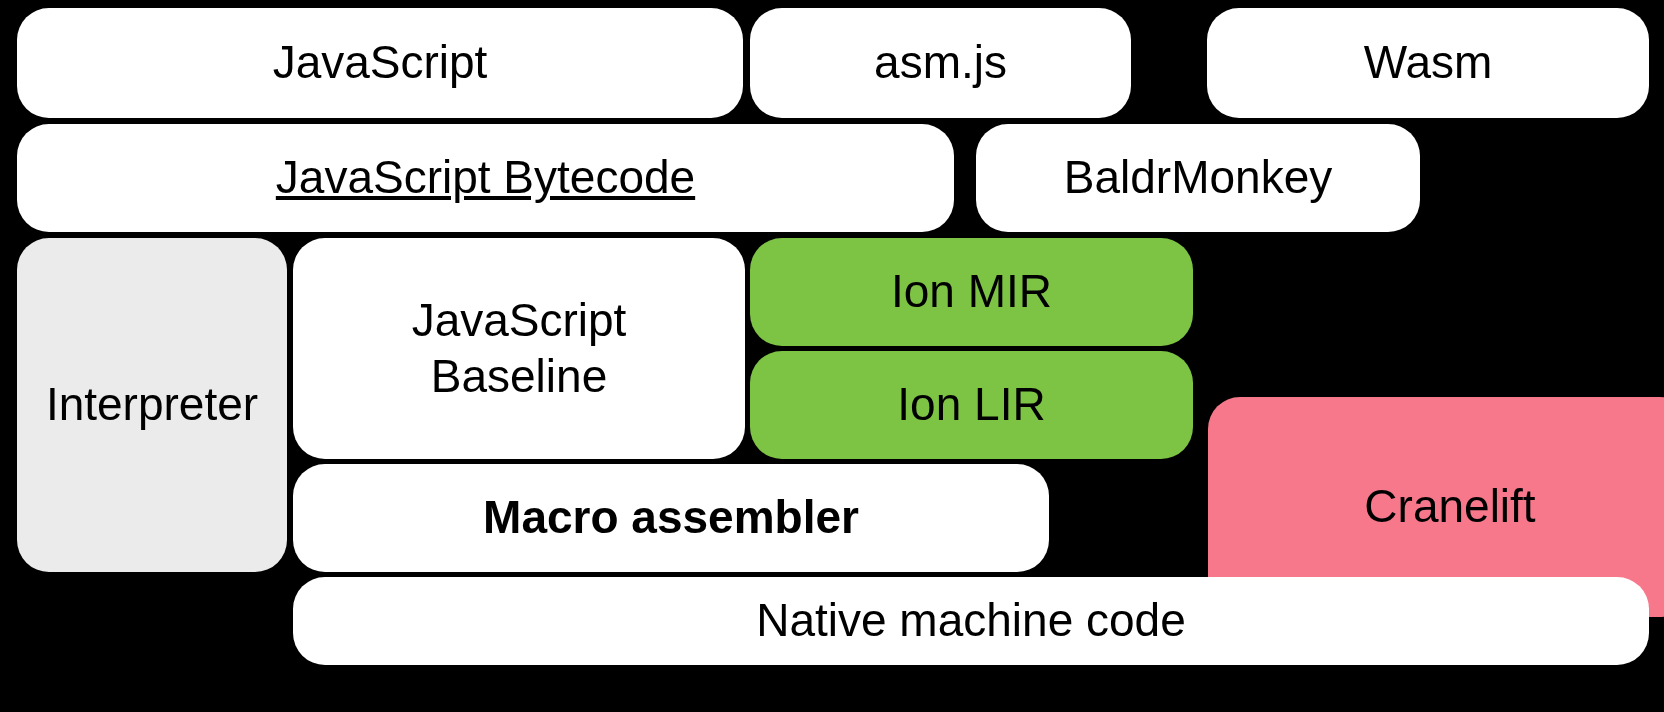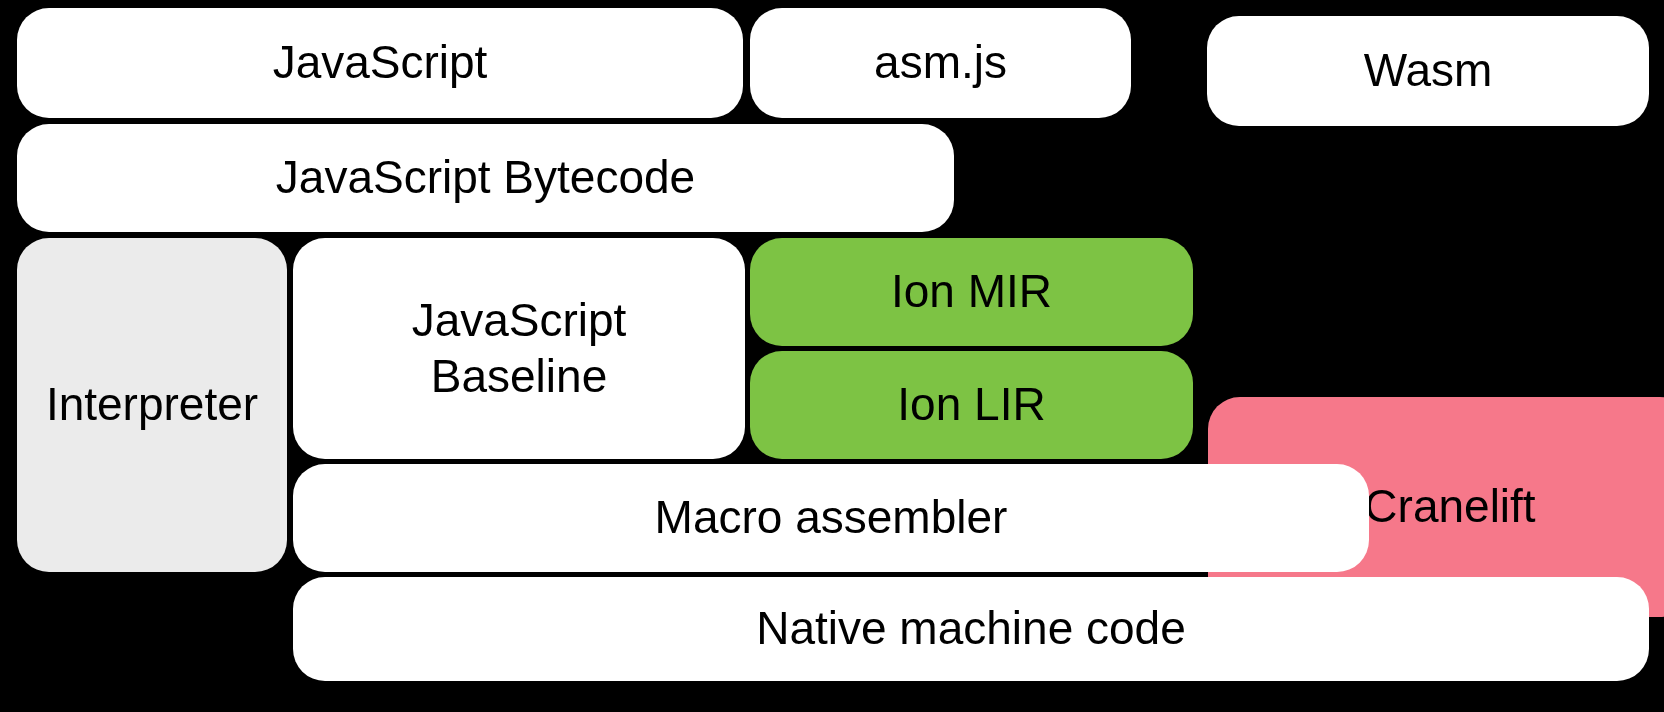--- a/index.html
+++ b/index.html
@@ -36,32 +36,33 @@
 </style>
 </head>
 <body>
 
 <div id="canvas">
 
   <div class="box" style="left:17px; top:8px; width:726px; height:110px;">JavaScript</div>
 
   <div class="box" style="left:750px; top:8px; width:381px; height:110px;">asm.js</div>
 
-  <div class="box" style="left:1207px; top:16px; width:442px; height:110px;">Wasm</div>
+  <div class="box" style="left:1207px; top:8px; width:442px; height:110px;">Wasm</div>
 
-  <div class="box" style="left:17px; top:124px; width:937px; height:108px;">JavaScript Bytecode</div>
+  <div class="box" style="left:17px; top:124px; width:937px; height:108px;text-decoration:underline;">JavaScript Bytecode</div>
 
+  <div class="box" style="left:976px; top:124px; width:444px; height:108px;">BaldrMonkey</div>
 
   <div class="box gray" style="left:17px; top:238px; width:270px; height:334px;text-align:right;">Interpreter</div>
 
   <div class="box wrap" style="left:293px; top:238px; width:452px; height:221px;">JavaScript Baseline</div>
 
   <div class="box green" style="left:750px; top:238px; width:443px; height:108px;">Ion MIR</div>
 
   <div class="box green" style="left:750px; top:351px; width:443px; height:108px;">Ion LIR</div>
 
   <div class="box pink" style="left:1208px; top:351px; width:484px; height:220px;margin-top:46px;">Cranelift</div>
 
-  <div class="box" style="left:293px; top:464px; width:1076px; height:108px;">Macro assembler</div>
+  <div class="box" style="left:293px; top:464px; width:756px; height:108px;font-weight:bold;">Macro assembler</div>
 
-  <div class="box" style="left:293px; top:577px; width:1356px; height:104px;">Native machine code</div>
+  <div class="box" style="left:293px; top:577px; width:1356px; height:88px;">Native machine code</div>
 
 </div>
 
 </body></html>

